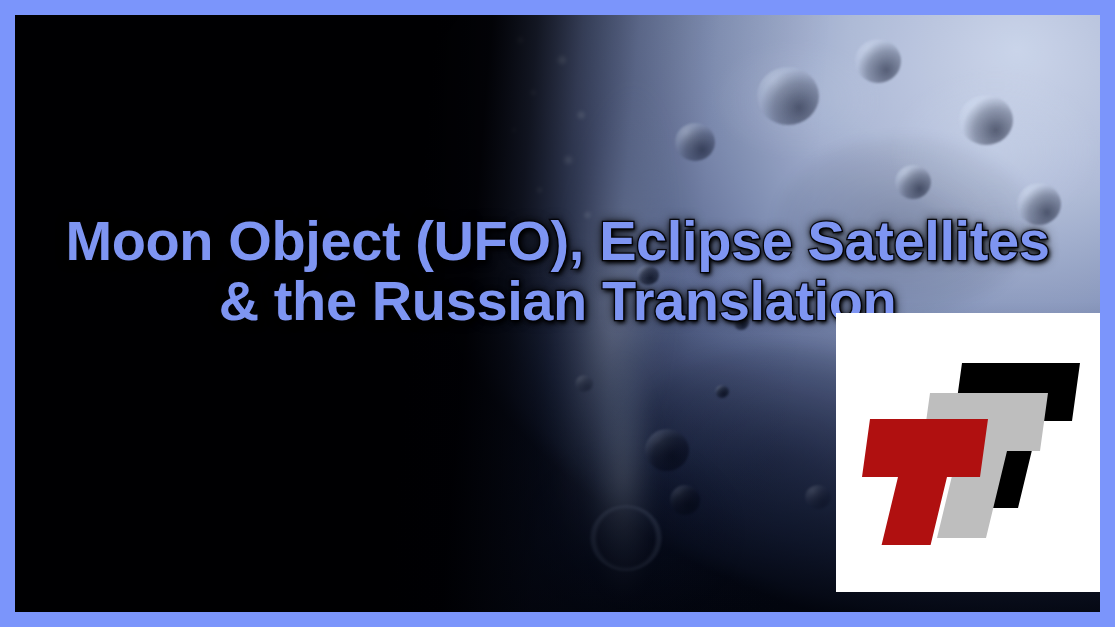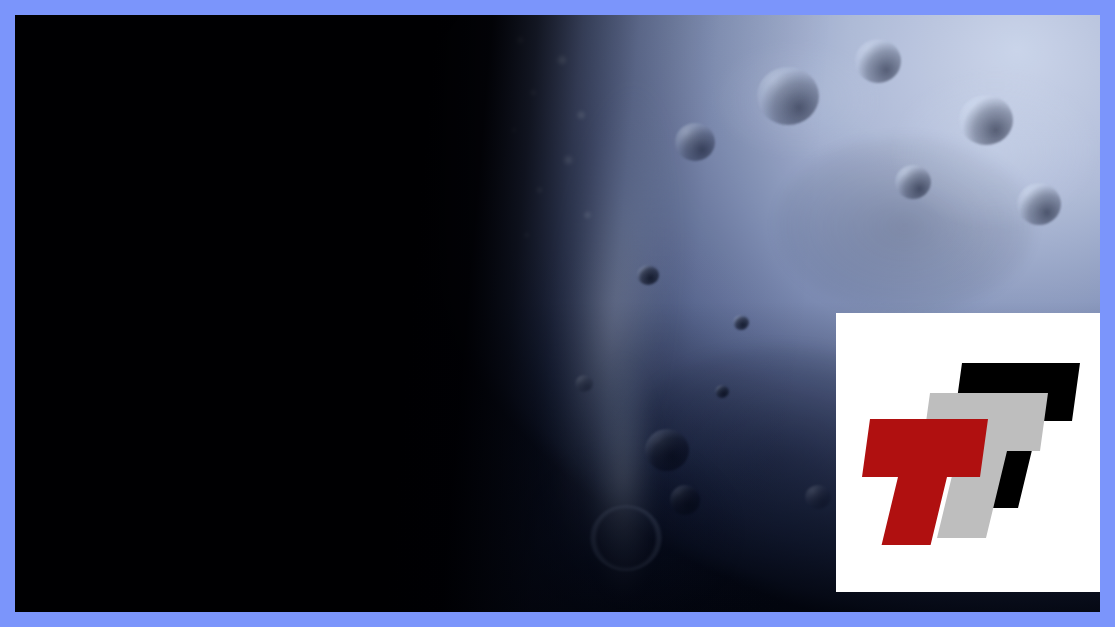--- a/index.html
+++ b/index.html
@@ -256,20 +256,22 @@
       <div class="crater deep" style="left:700px; top:370px; width:14px; height:13px;"></div>
       <div class="crater" style="left:790px; top:470px; width:26px; height:24px; opacity:.7;"></div>
       <div class="crater" style="left:840px; top:540px; width:34px; height:30px; opacity:.6;"></div>
       <div class="crater" style="left:560px; top:360px; width:18px; height:17px; opacity:.7;"></div>
 
       <div class="bluecast"></div>
       <div class="vshade"></div>
       <div class="terminator"></div>
     </div>
 
+    <div id="title">Moon Object (UFO), Eclipse Satellites
+&amp; the Russian Translation</div>
 
     <div id="logo-panel">
       <svg id="logo-mark" viewBox="0 0 228 190">
 
         <polygon fill="#000000" points="104,8 222,8 214,66 181,66 160,153 111,153 132,66 96,66"></polygon>
 
         <polygon fill="#bebebe" points="72,38 190,38 182,96 149,96 128,183 79,183 100,96 64,96"></polygon>
 
         <polygon fill="#b01010" points="12,64 130,64 122,122 89,122 68,209 19,209 40,122 4,122"></polygon>
       </svg>

